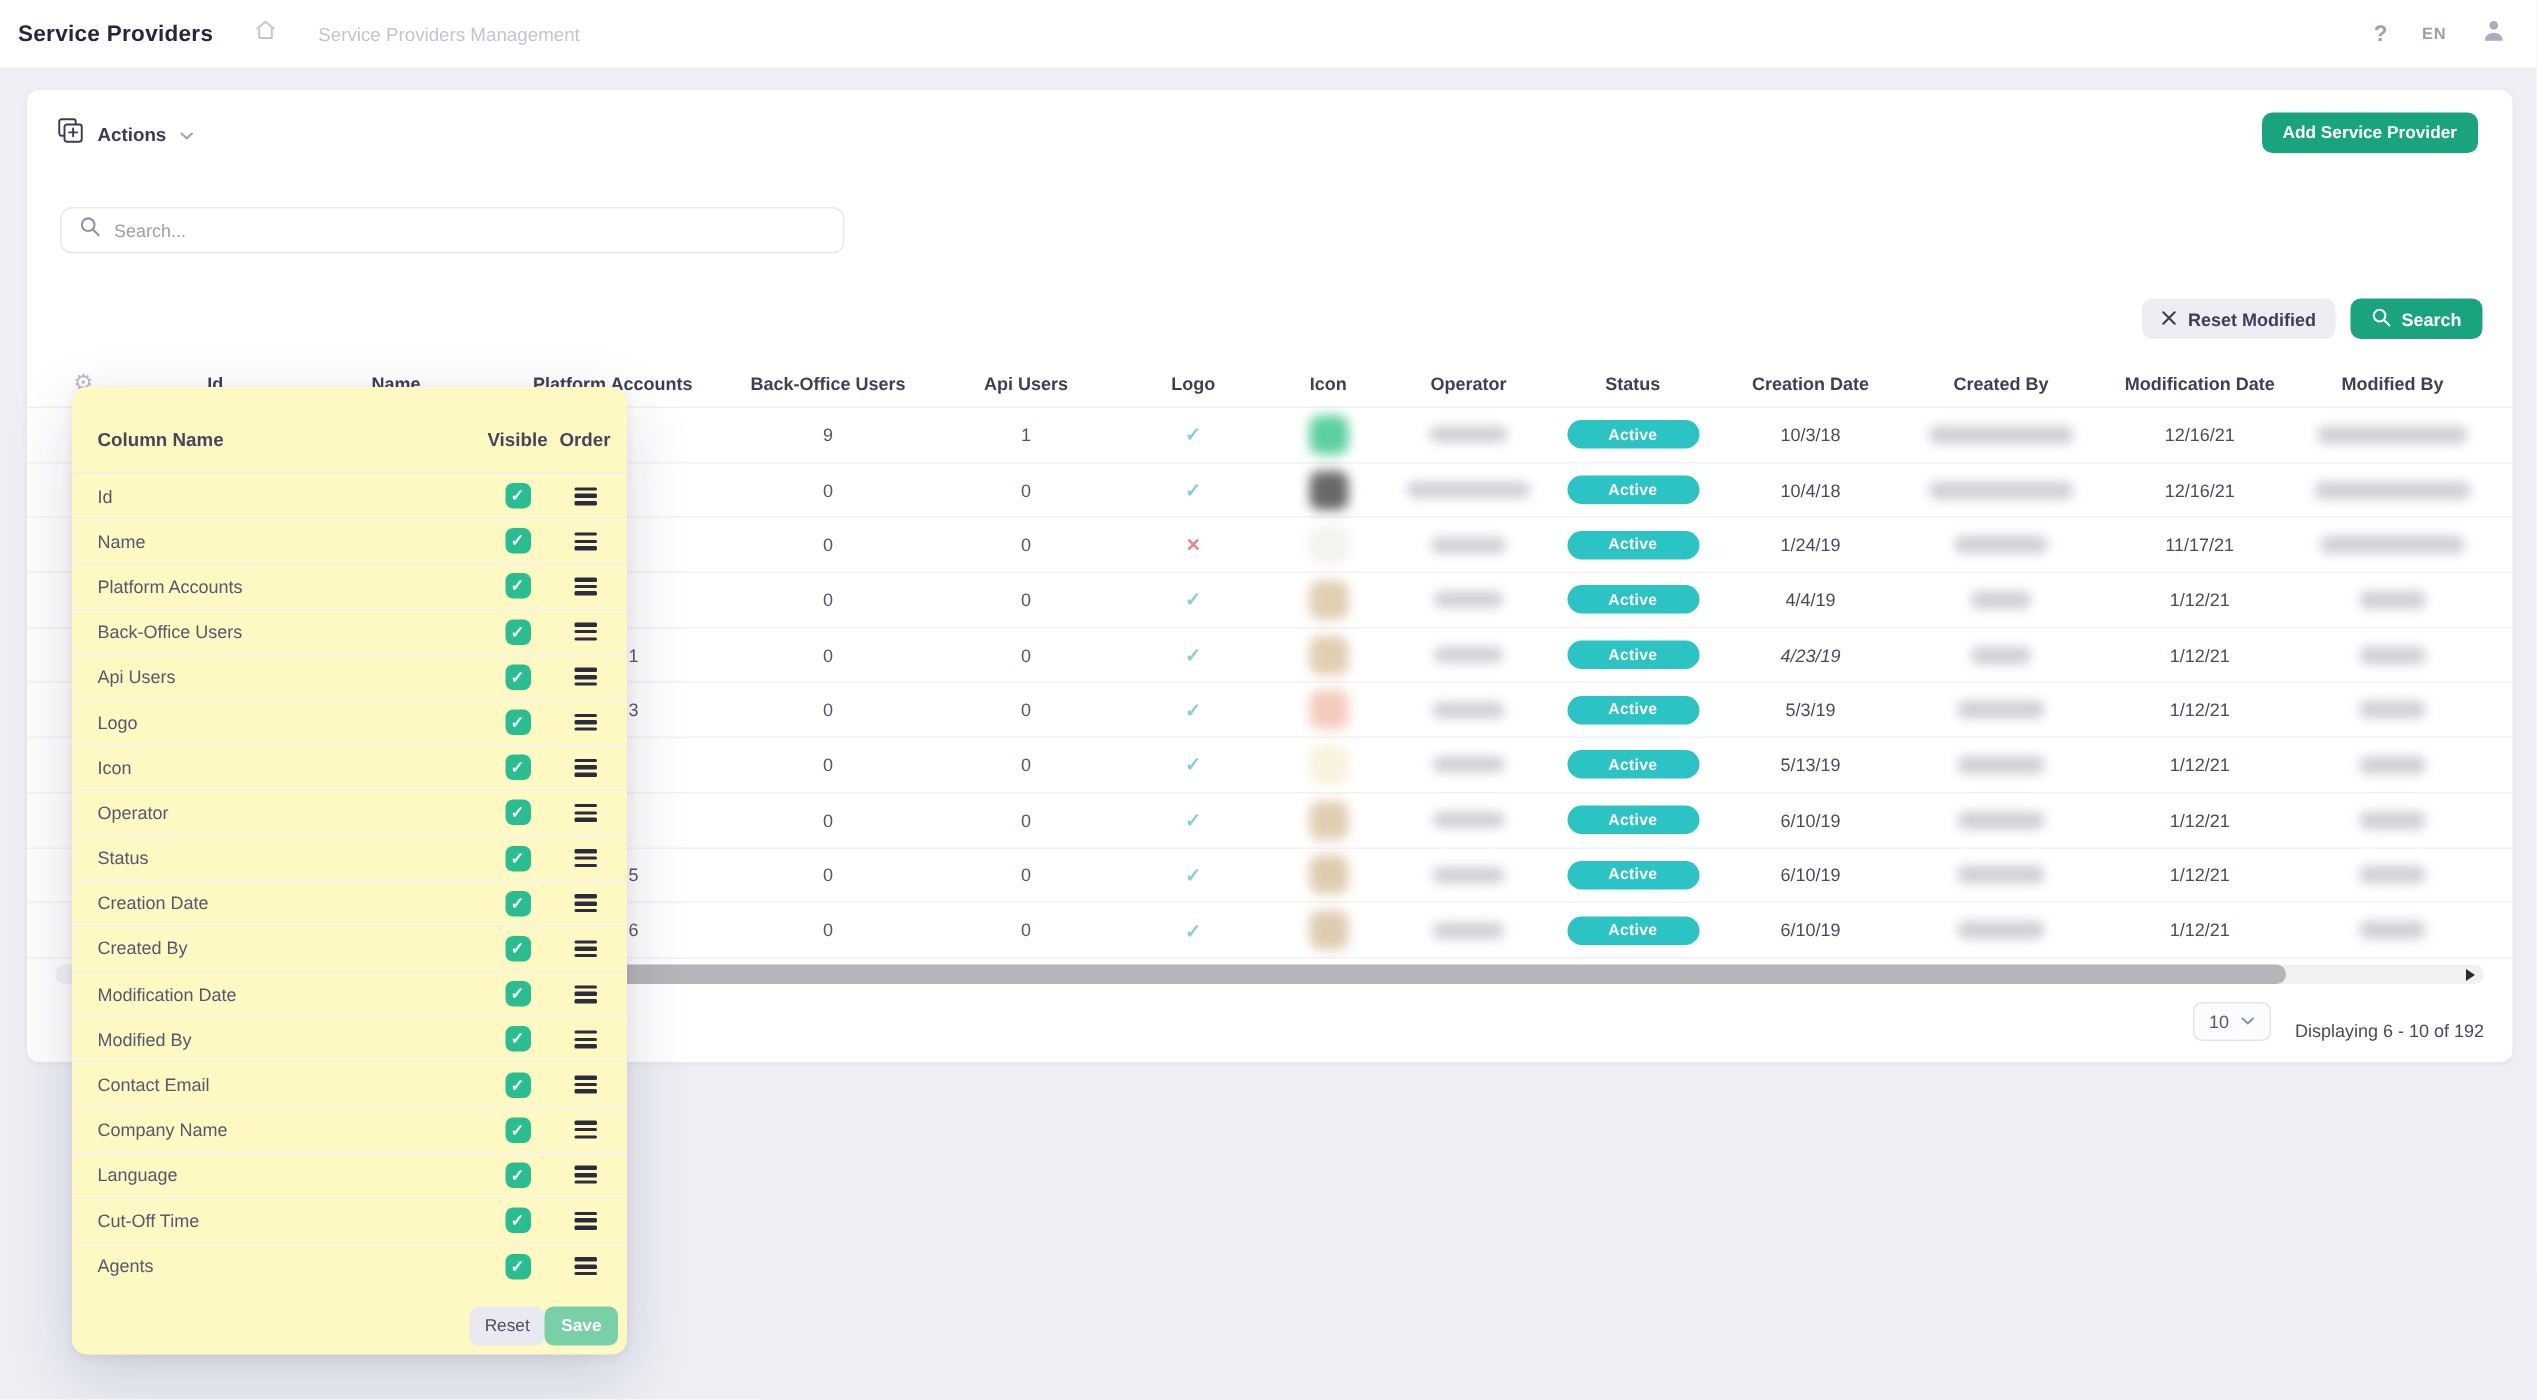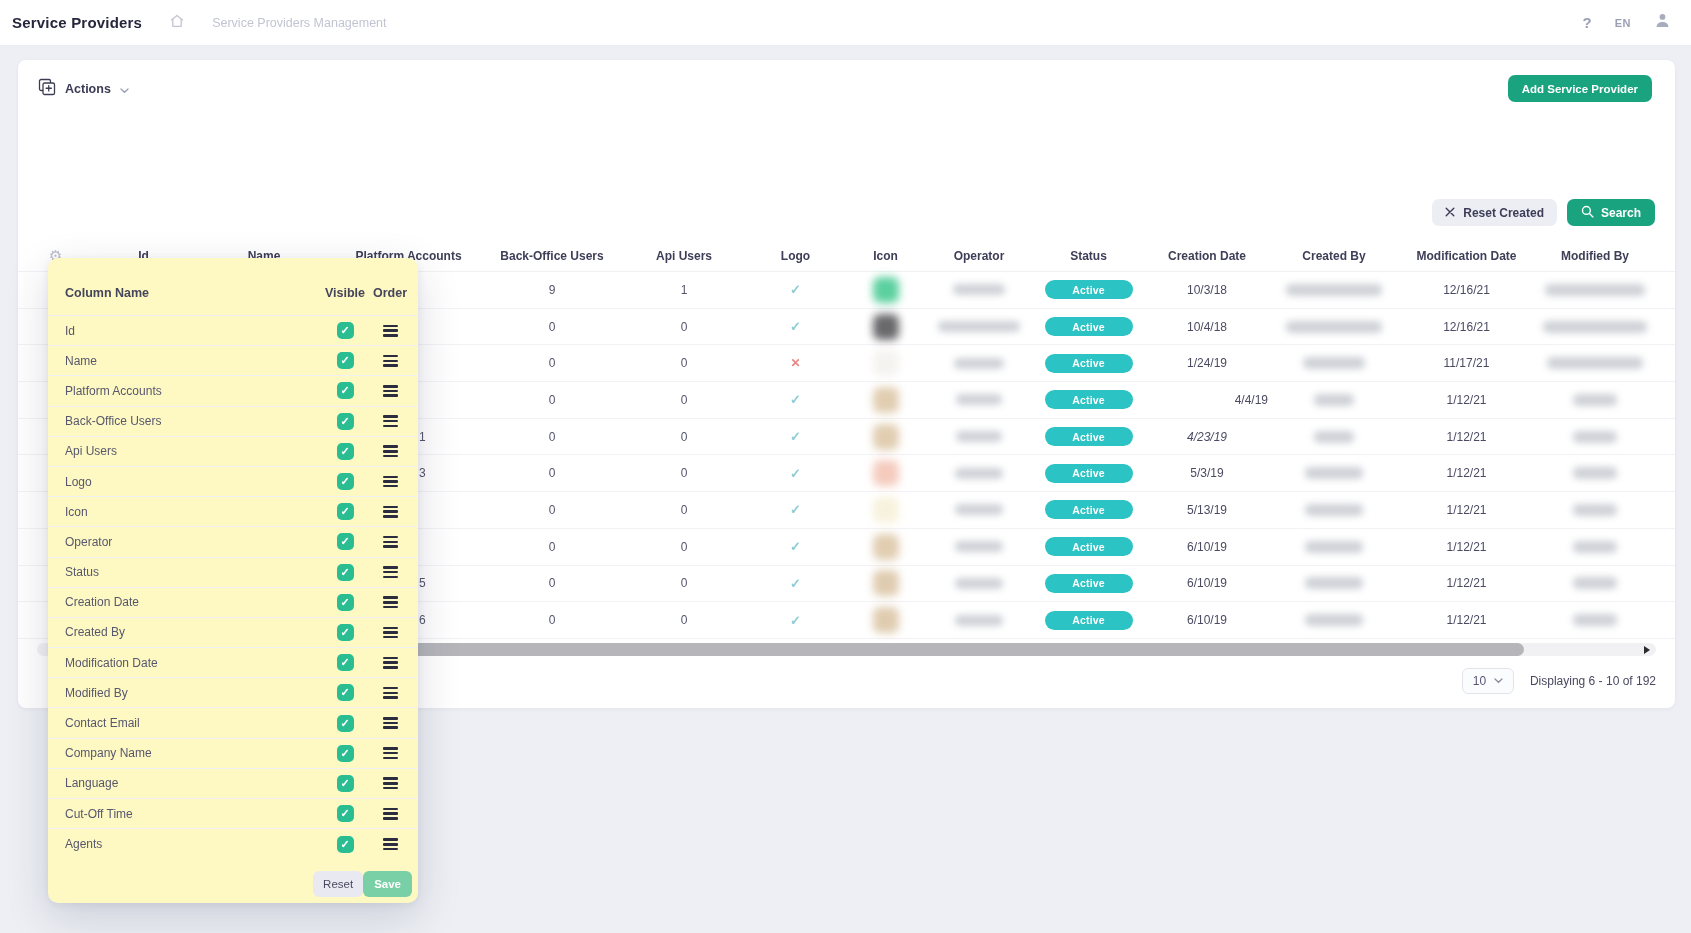--- a/index.html
+++ b/index.html
@@ -45,21 +45,21 @@
 .badge{min-width:88px;height:19px;border-radius:10px;background:#2bc3c3;color:#fff;font-size:10.5px;font-weight:700;display:flex;align-items:center;justify-content:center;letter-spacing:.2px}
 .blur{height:11px;border-radius:5px;background:#aeb2bc;filter:blur(3.5px);opacity:.6}
 .blur.tall{height:12px}
 .icon-blur{width:26px;height:26px;border-radius:7px;filter:blur(4px);opacity:.85}
 .pa-cell{justify-content:flex-start!important;padding-left:85px}
 
 .hscroll{position:absolute;left:19px;top:583px;width:1619px;height:13px;background:#f1f1f4;border-radius:7px}
 .hthumb{position:absolute;left:375px;top:0;width:1112px;height:13px;border-radius:7px;background:#b5b5ba;cursor:pointer}
 .harrow{position:absolute;right:6px;top:2.5px;width:0;height:0;border-top:4px solid transparent;border-bottom:4px solid transparent;border-left:6px solid #2b2b2b;cursor:pointer}
 
-.pagination{position:absolute;top:608px;right:19px;display:flex;align-items:center;gap:16px}
+.pagination{position:absolute;top:608px;right:19px;display:flex;align-items:flex-end;gap:16px}
 .psize{width:52px;height:26px;border:1px solid #e3e5eb;border-radius:6px;background:#fbfcfe;display:flex;align-items:center;justify-content:center;gap:8px;font-size:12px;color:#565674;cursor:pointer}
 .summary{font-size:12px;color:#49495f}
 
 .popup{position:absolute;left:48px;top:258px;width:370px;height:645px;background:#fef9c3;border-radius:10px;box-shadow:0 14px 44px rgba(35,35,80,.16),0 2px 8px rgba(35,35,80,.08);z-index:20}
 .p-head{display:flex;align-items:center;height:58px;padding-top:12px;border-bottom:1px solid #ededf2}
 .p-name-h{flex:1;padding-left:17px;font-size:12.5px;font-weight:700;color:#45455c}
 .p-vis,.p-ord{flex:none;display:flex;align-items:center;justify-content:center;white-space:nowrap}
 .p-vis{width:34px}
 .p-ord{width:56px}
 .p-h{font-size:12.5px;font-weight:700;color:#45455c}
@@ -110,30 +110,39 @@
     </span>
     <span class="actions-label">Actions</span>
     <span>
       <svg width="9" height="6" viewBox="0 0 9 6" fill="none">
           <path d="M1 1 L4.5 4.3 L8 1" stroke="#9aa0b4" stroke-width="1.3" stroke-linecap="round"></path>
         </svg>
     </span>
   </div>
   <button class="btn-green add-btn">Add Service Provider</button>
 
+  <div class="search-box">
+    <span>
+      <svg width="14" height="14" viewBox="0 0 14 14" fill="none" stroke="#8d93a6" stroke-width="1.4">
+          <circle cx="5.8" cy="5.8" r="4.2"></circle>
+          <path d="M9.1 9.1 L12.8 12.8" stroke-linecap="round"></path>
+        </svg>
+    </span>
+    <input type="text" placeholder="Search..." style="">
+  </div>
 
 
   <div class="filter-actions">
     <button class="btn-gray">
       <span>
         <svg width="10" height="10" viewBox="0 0 10 10">
             <path d="M1.2 1.2 L8.8 8.8 M8.8 1.2 L1.2 8.8" stroke="#3d3d58" stroke-width="1.4" stroke-linecap="round"></path>
           </svg>
       </span>
-      <span>Reset Created</span>
+      <span>Reset Modified</span>
     </button>
     <button class="btn-green search-btn">
       <span>
         <svg width="13" height="13" viewBox="0 0 14 14" fill="none" stroke="#fff" stroke-width="1.5">
             <circle cx="5.8" cy="5.8" r="4.2"></circle>
             <path d="M9.1 9.1 L12.8 12.8" stroke-linecap="round"></path>
           </svg>
       </span>
       <span>Search</span>
     </button>
@@ -292,21 +301,21 @@
         </div>
         <div class="cell" style="width: 83px;">
           <div class="icon-blur" style="background: rgb(220, 197, 164);"></div>
         </div>
         <div class="cell" style="width: 104px;">
           <div class="blur" style="width: 46px;"></div>
         </div>
         <div class="cell" style="width: 115px;">
           <div class="badge">Active</div>
         </div>
-        <div class="cell" style="width: 122px; justify-content: flex-end;">
+        <div class="cell" style="width: 122px;">
           <span class="datev">4/4/19</span>
         </div>
         <div class="cell" style="width: 132px;">
           <div class="blur tall" style="width: 40px;"></div>
         </div>
         <div class="cell" style="width: 133px;">
           <span class="datev">1/12/21</span>
         </div>
         <div class="cell" style="width: 124px;">
           <div class="blur tall" style="width: 44px;"></div>

